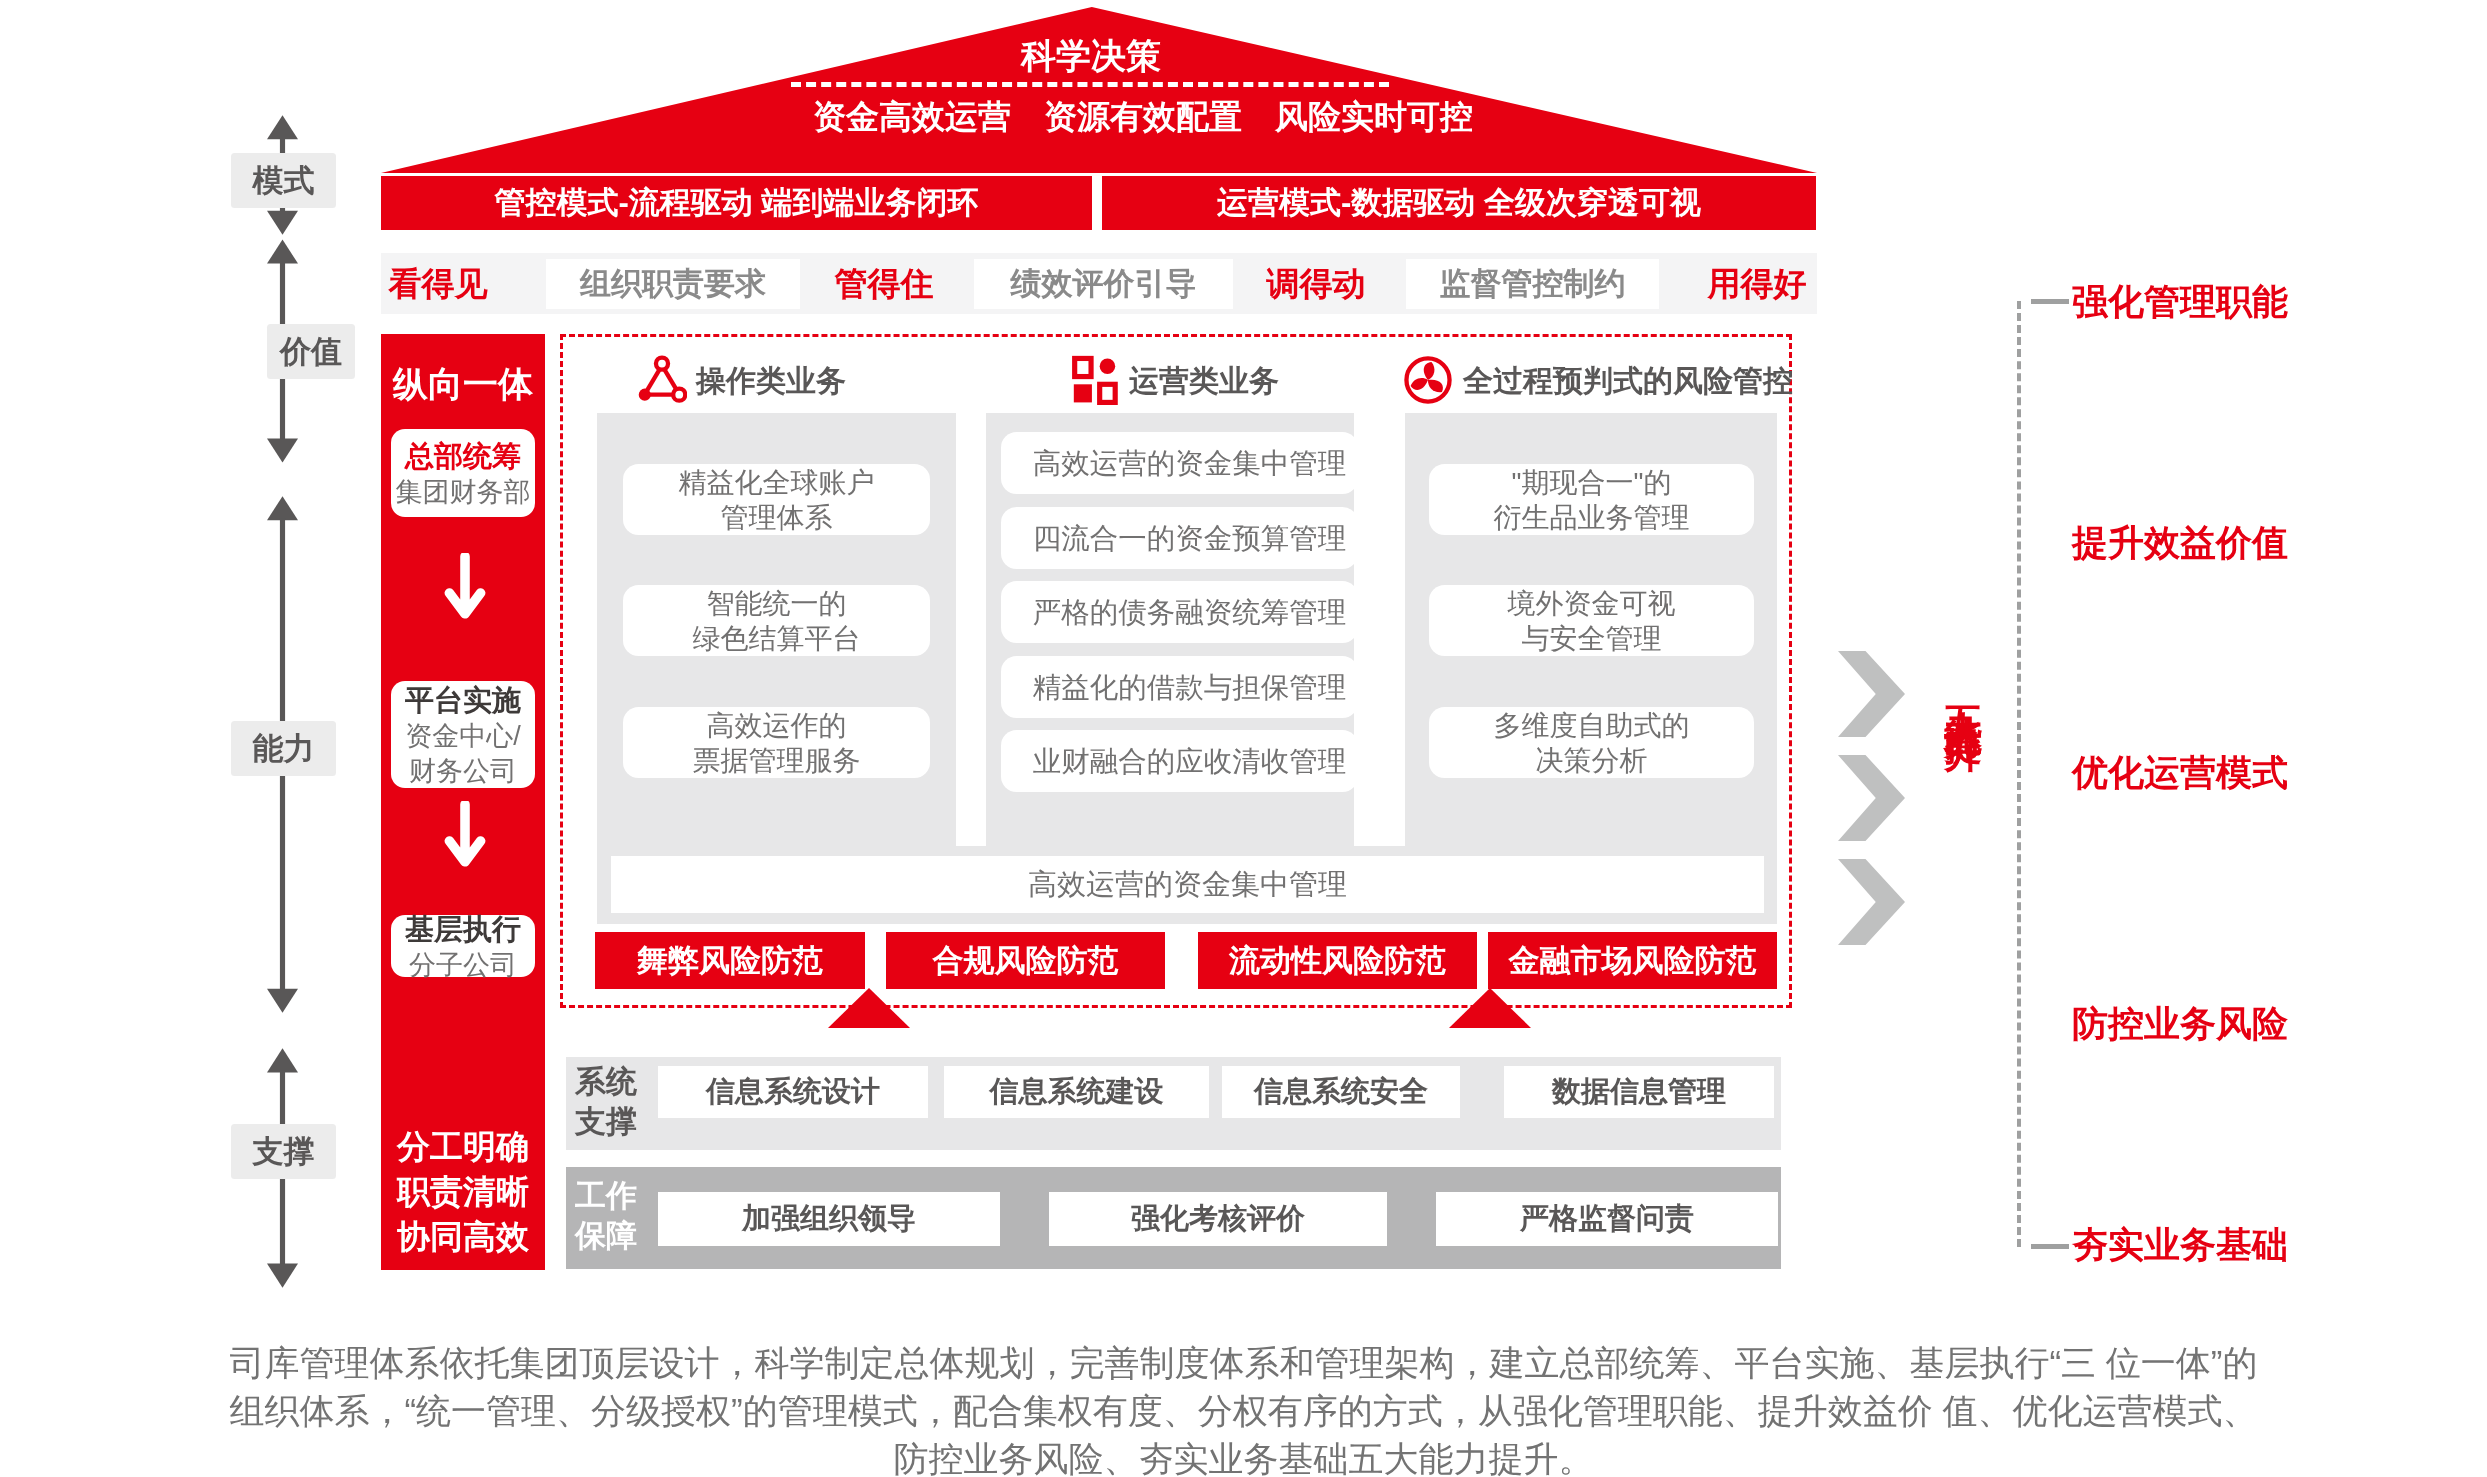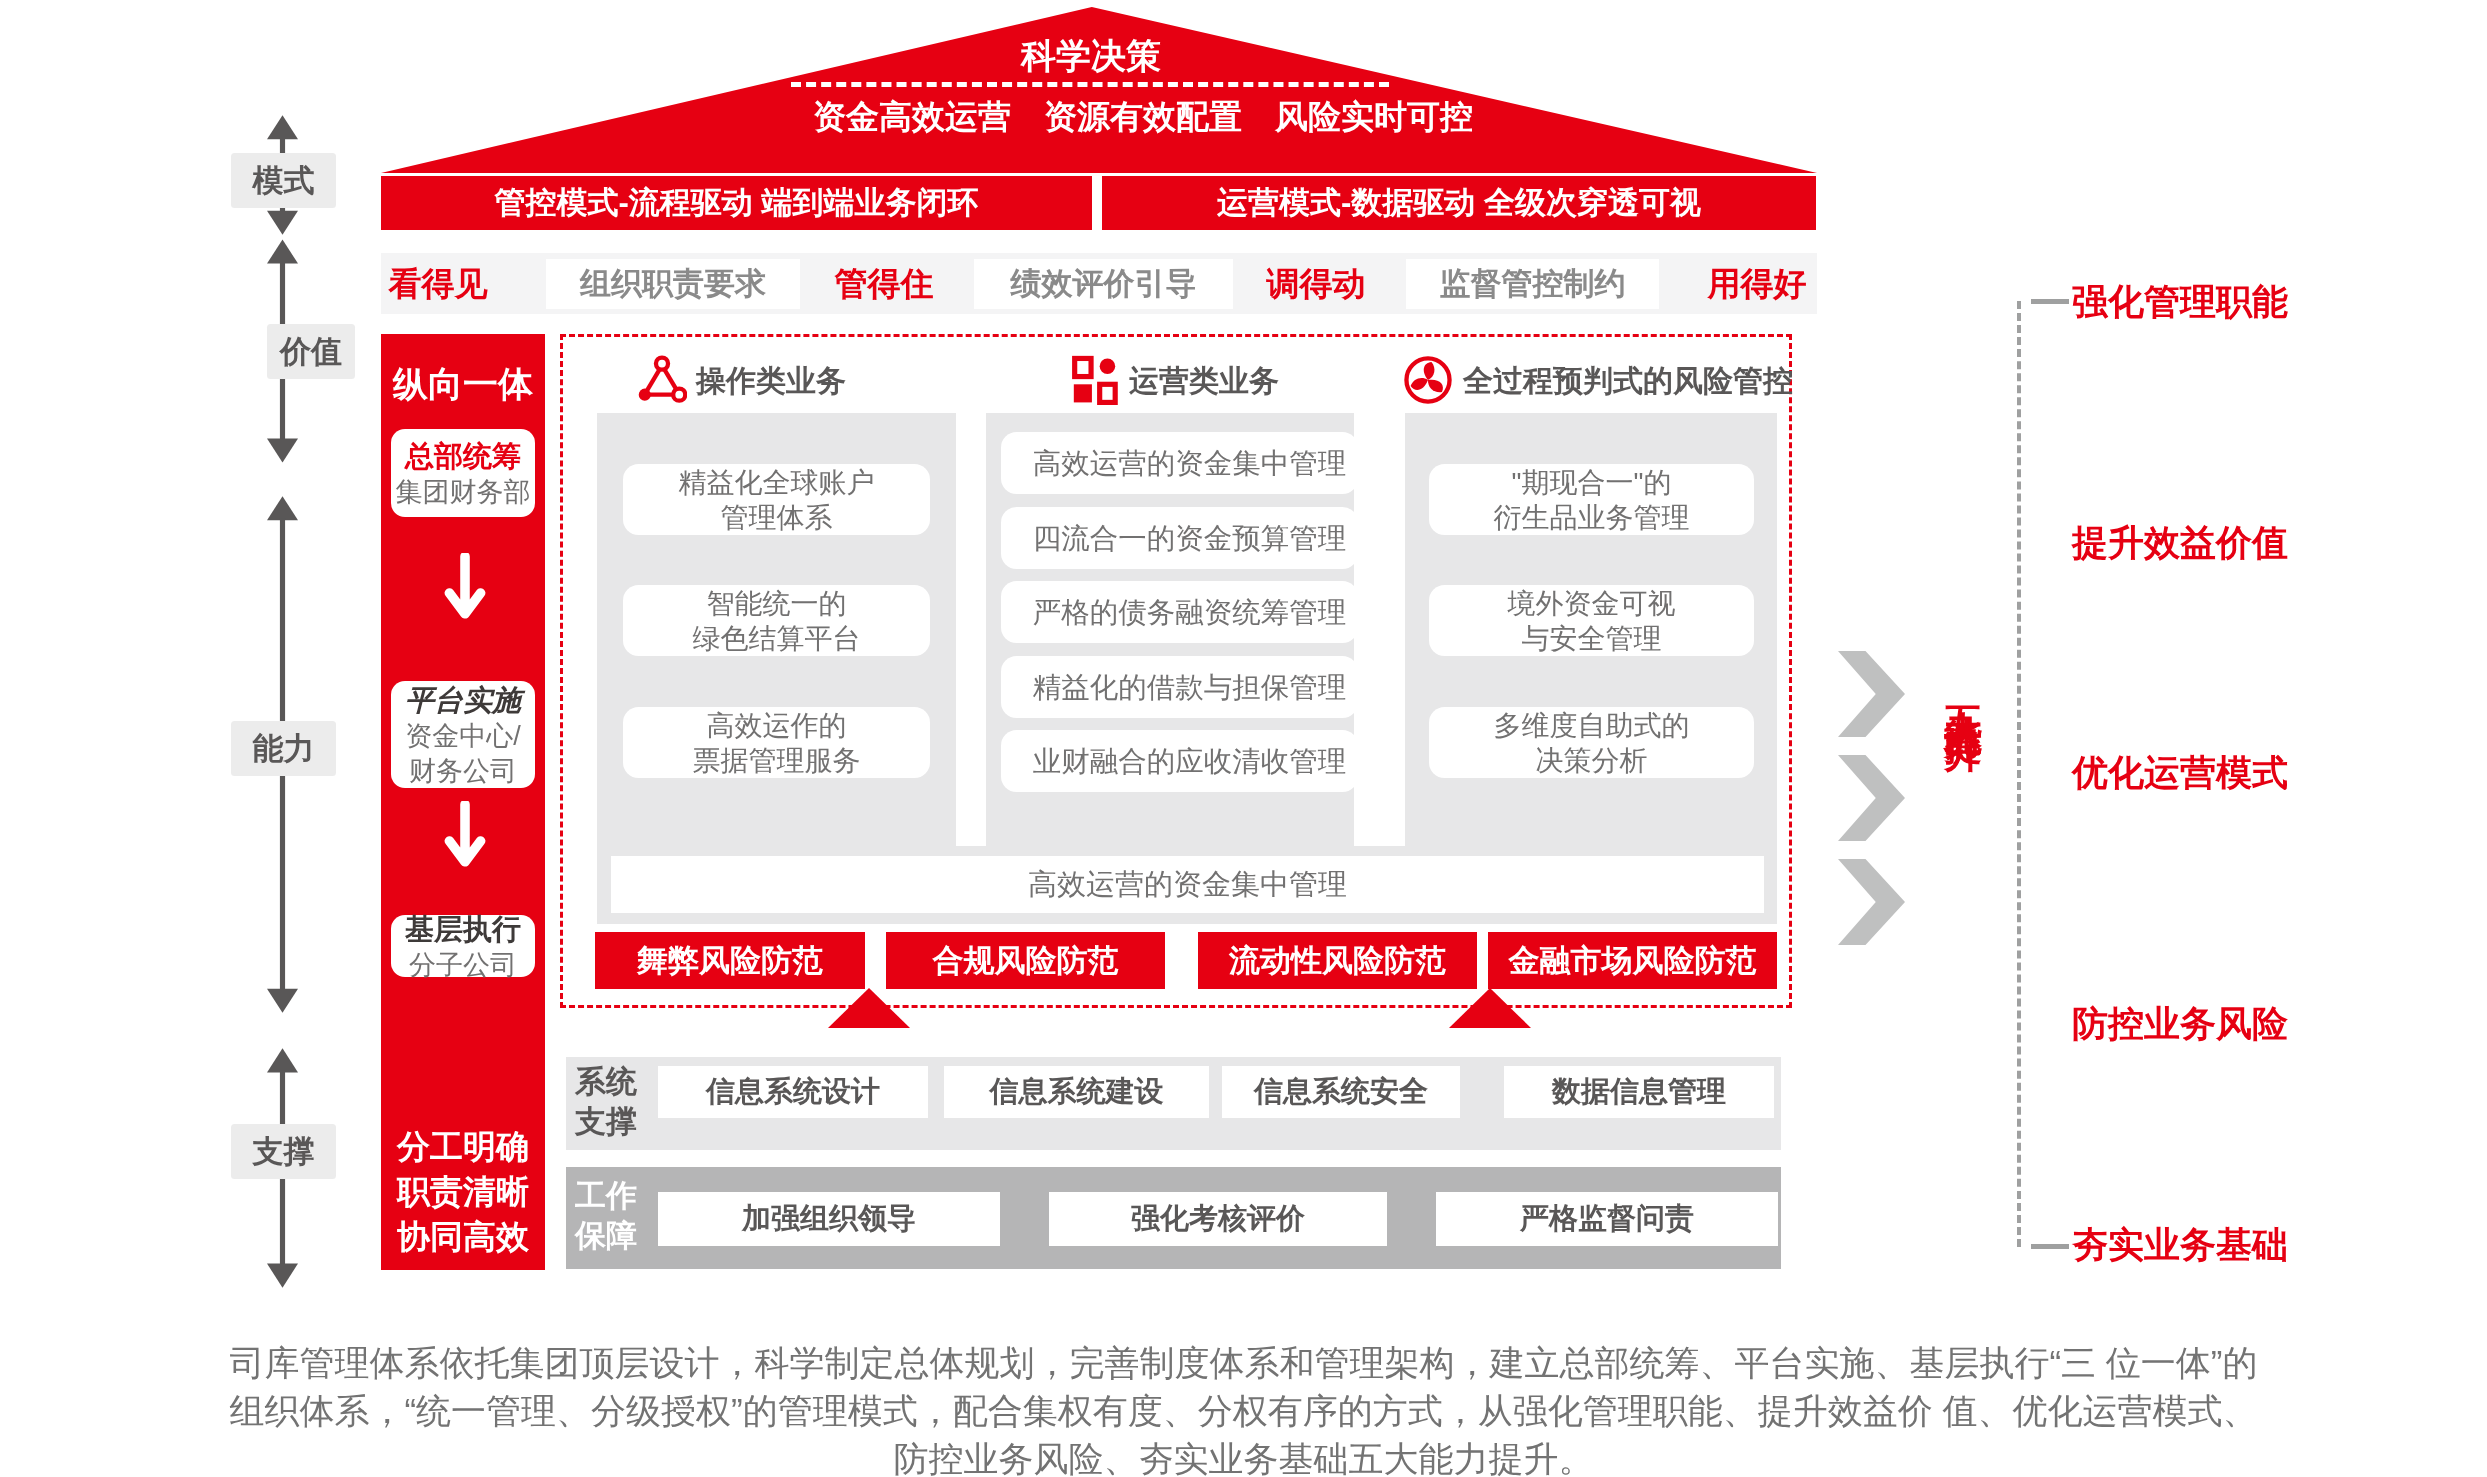--- a/index.html
+++ b/index.html
@@ -103,21 +103,21 @@
   <div class="abs org-title c" style="left:381px;top:361px;width:164px;">纵向一体</div>
 
   <div class="abs org-node" style="left:391px;top:429px;width:144px;height:88px;">
     <span class="nm" style="color:#e60012;">总部统筹</span>
     <span class="og">集团财务部</span>
   </div>
   <svg class="abs" style="left:444px;top:553px;" width="42" height="73" viewBox="0 0 48 84">
     <path d="M24 4 V62 M6 46 L24 70 L42 46" stroke="#fff" stroke-width="11" fill="none" stroke-linecap="round" stroke-linejoin="round"></path>
   </svg>
   <div class="abs org-node" style="left:391px;top:681px;width:144px;height:107px;">
-    <span class="nm" style="color:#3e3a39;font-style:italic;">平台实施</span>
+    <span class="nm" style="color:#3e3a39;">平台实施</span>
     <span class="og">资金中心/</span>
     <span class="og">财务公司</span>
   </div>
   <svg class="abs" style="left:444px;top:801px;" width="42" height="73" viewBox="0 0 48 84">
     <path d="M24 4 V62 M6 46 L24 70 L42 46" stroke="#fff" stroke-width="11" fill="none" stroke-linecap="round" stroke-linejoin="round"></path>
   </svg>
   <div class="abs org-node" style="left:391px;top:915px;width:144px;height:62px;">
     <span class="nm" style="color:#3e3a39;">基层执行</span>
     <span class="og">分子公司</span>
   </div>

